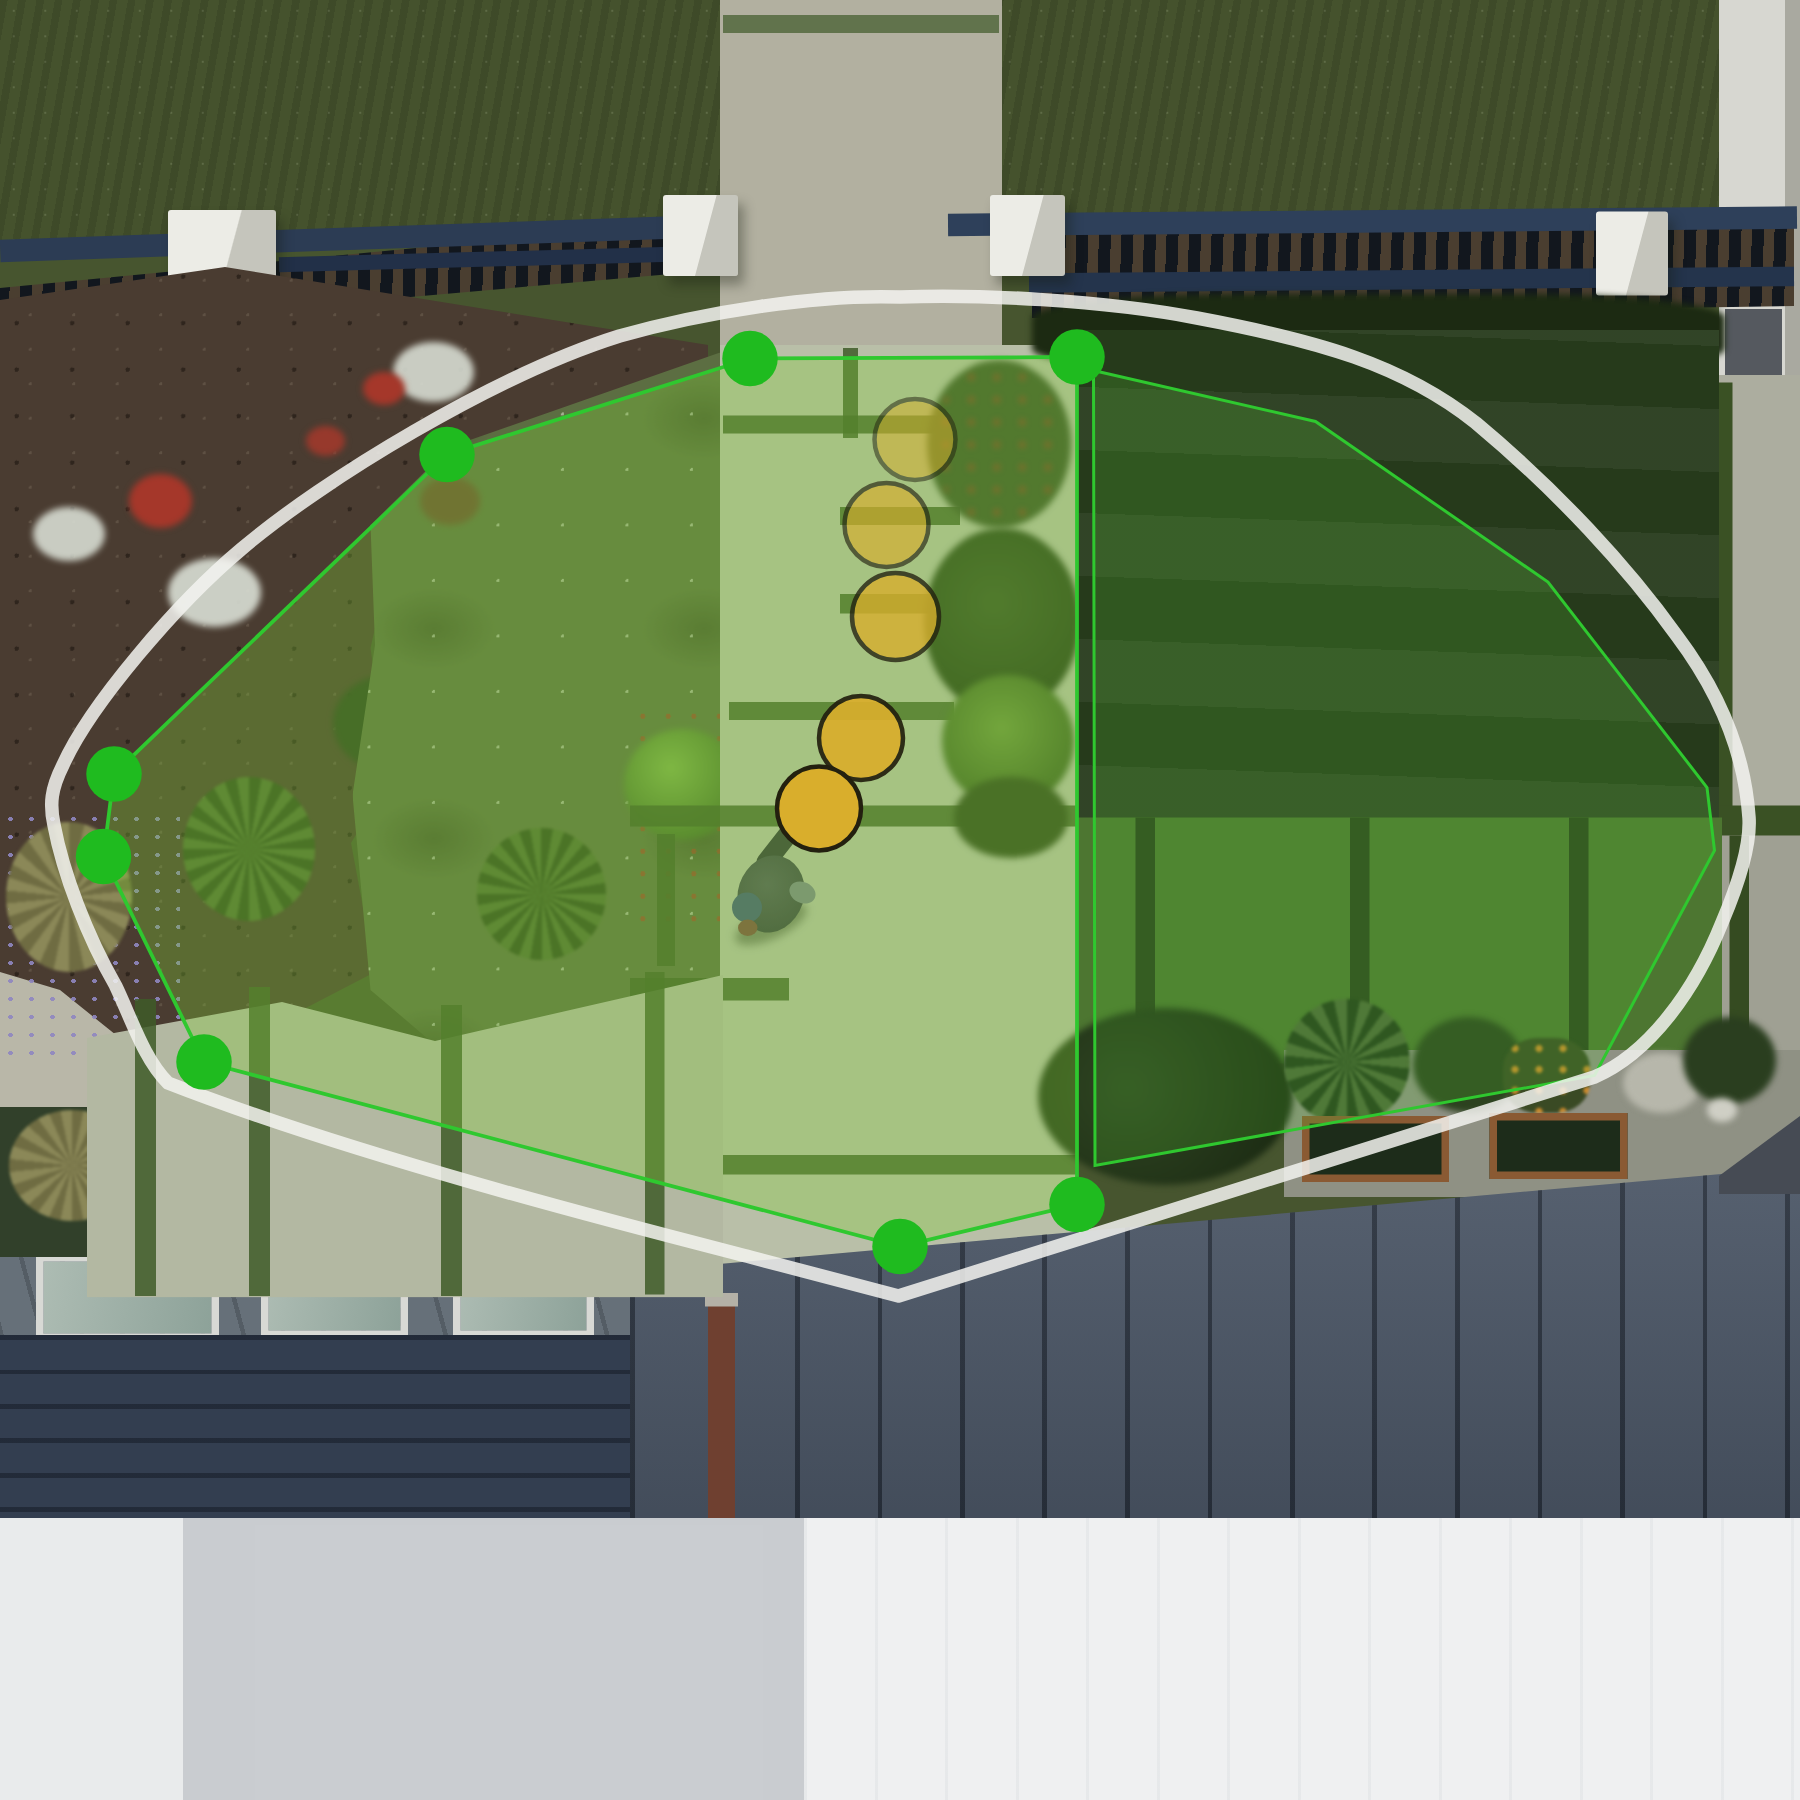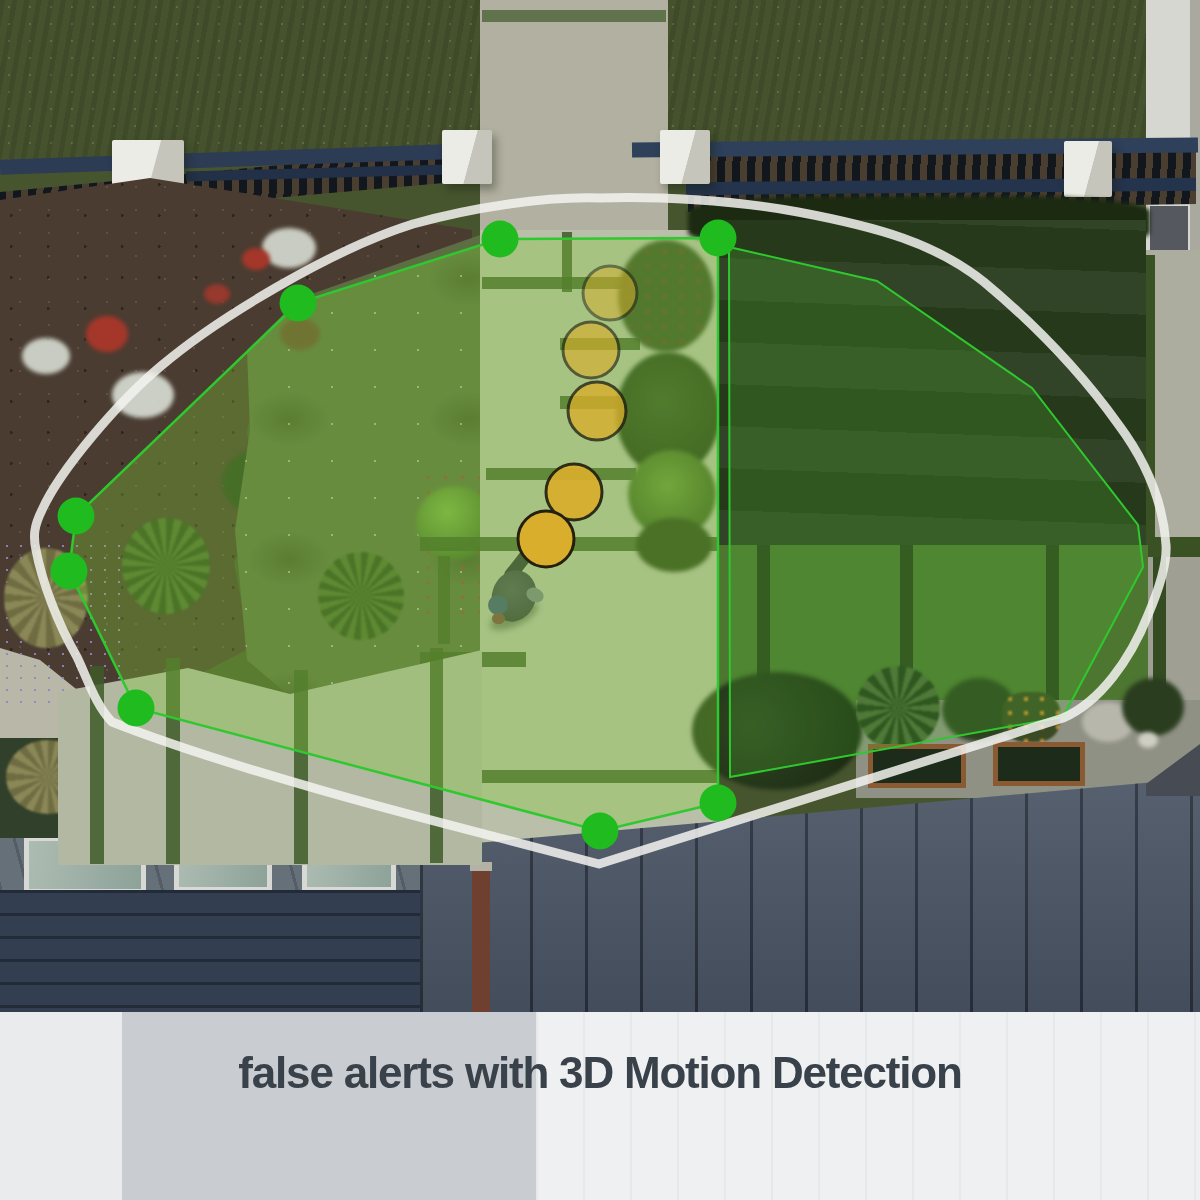--- a/index.html
+++ b/index.html
@@ -192,16 +192,15 @@
       <circle cx="718" cy="803" r="18.5" fill="#1fbb1f"></circle>
       <circle cx="610" cy="293" r="27" fill="#d9ae2c" stroke="#23200f" stroke-width="3" opacity="0.5"></circle>
       <circle cx="591" cy="350" r="28" fill="#d9ae2c" stroke="#23200f" stroke-width="3" opacity="0.64"></circle>
       <circle cx="597" cy="411" r="29" fill="#d9ae2c" stroke="#23200f" stroke-width="3" opacity="0.78"></circle>
       <circle cx="574" cy="492" r="28" fill="#d9ae2c" stroke="#23200f" stroke-width="3" opacity="0.92"></circle>
       <circle cx="546" cy="539" r="28" fill="#d9ae2c" stroke="#23200f" stroke-width="3" opacity="1"></circle>
     </svg>
 
   <div class="abs caption-panel" style="left:0;top:1012px;width:1200px;height:188px;"></div>
   <div class="abs caption-text" style="left:0;top:1042px;">
-    <div>false alerts with 3D Motion Detection</div>
   </div>
 
 </div>
 
 </body></html>

